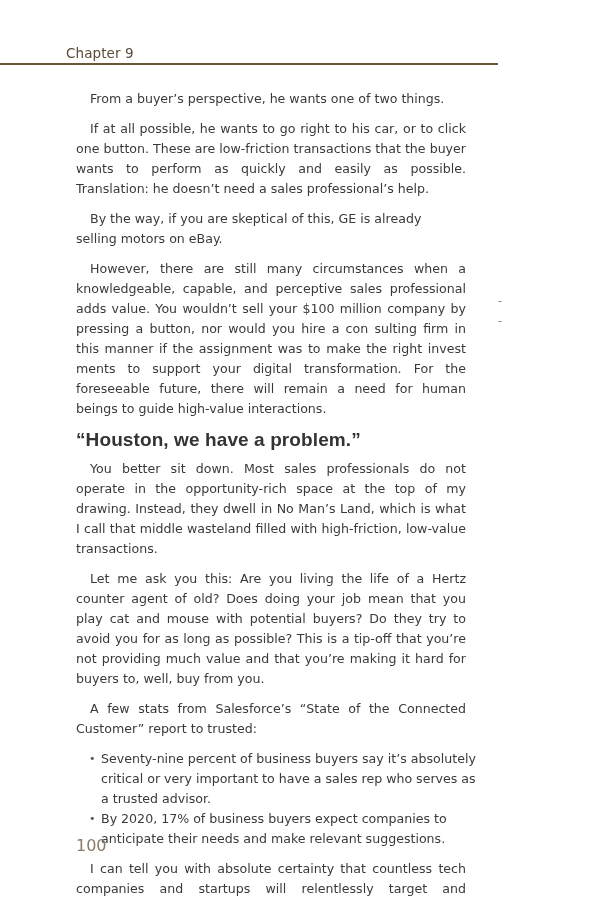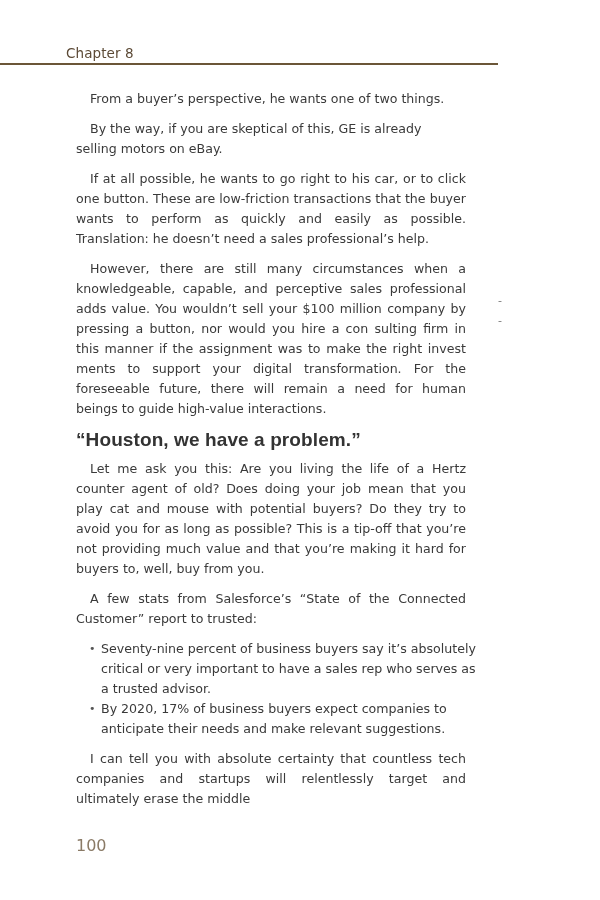--- a/index.html
+++ b/index.html
@@ -80,34 +80,35 @@
       position: absolute;
       left: 76px;
       top: 836px;
       font-size: 16px;
       color: #8a7a66;
     }
   </style>
 </head>
 <body>
 
-<div class="running-head">Chapter 8</div>
+<div class="running-head">Chapter 9</div>
 <div class="rule"></div>
 
 <span class="stray" style="top:294px;">-</span>
 <span class="stray" style="top:314px;">-</span>
 
 <div class="body-text">
   <p class="para first">From a buyer’s perspective, he wants one of two things.</p>
+  <p class="para">If at all possible, he wants to go right to his car, or to click one button. These are low-friction transactions that the buyer wants to perform as quickly and easily as possible. Translation: he doesn’t need a sales professional’s help.</p>
   <p class="para left">By the way, if you are skeptical of this, GE is already selling motors on eBay.</p>
-  <p class="para">If at all possible, he wants to go right to his car, or to click one button. These are low-friction transactions that the buyer wants to perform as quickly and easily as possible. Translation: he doesn’t need a sales professional’s help.</p>
   <p class="para">However, there are still many circumstances when a knowledgeable, capable, and perceptive sales professional adds value. You wouldn’t sell your $100 million company by pressing a button, nor would you hire a con sulting firm in this manner if the assignment was to make the right invest ments to support your digital transformation. For the foreseeable future, there will remain a need for human beings to guide high-value interactions.</p>
 
   <h2 class="section-heading">“Houston, we have a problem.”</h2>
 
+  <p class="para">You better sit down. Most sales professionals do not operate in the opportunity-rich space at the top of my drawing. Instead, they dwell in No Man’s Land, which is what I call that middle wasteland filled with high-friction, low-value transactions.</p>
   <p class="para">Let me ask you this: Are you living the life of a Hertz counter agent of old? Does doing your job mean that you play cat and mouse with potential buyers? Do they try to avoid you for as long as possible? This is a tip-off that you’re not providing much value and that you’re making it hard for buyers to, well, buy from you.</p>
   <p class="para">A few stats from Salesforce’s “State of the Connected Customer” report to trusted:</p>
 
   <ul class="bullets">
     <li>
       <span class="dot">•</span>
       <span>Seventy-nine percent of business buyers say it’s absolutely critical or very important to have a sales rep who serves as a trusted advisor.</span>
     </li>
     <li>
       <span class="dot">•</span>

